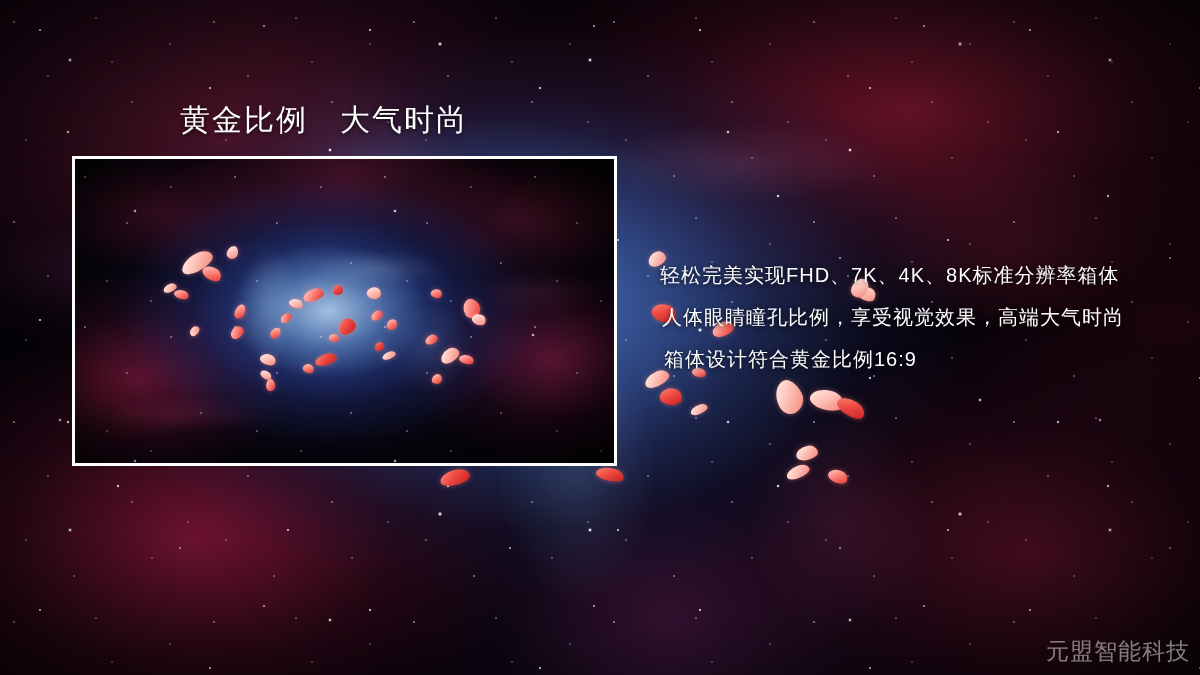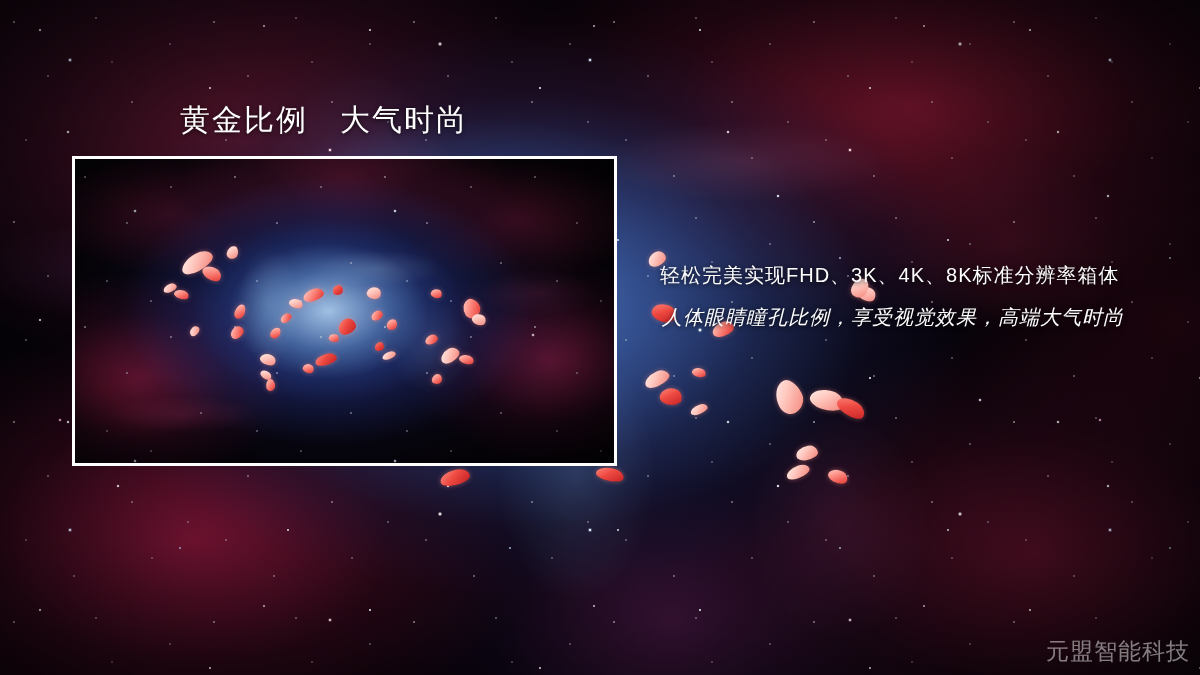--- a/index.html
+++ b/index.html
@@ -191,21 +191,21 @@
   }
   .body-line {
     color: #ffffff;
     font-size: 20px;
     line-height: 42px;
     letter-spacing: 1px;
     white-space: nowrap;
     text-shadow: 0 1px 5px rgba(0,0,0,0.85);
   }
   .body-line.indent-1 { padding-left: 0px; }
-  .body-line.indent-2 { padding-left: 2px; font-style: italic; }
+  .body-line.indent-2 { padding-left: 2px; }
   .body-line.indent-3 { padding-left: 4px; }
 
   #watermark {
     position: absolute;
     right: 10px;
     bottom: 8px;
     color: rgba(225,225,225,0.55);
     font-size: 23px;
     letter-spacing: 1px;
     white-space: nowrap;
@@ -280,19 +280,20 @@
       <div class="petal pale" style="left: 852px; top: 278px; width: 16px; height: 20px; transform: rotate(24deg);"></div>
       <div class="petal deep" style="left: 440px; top: 470px; width: 30px; height: 15px; transform: rotate(-12deg);"></div>
       <div class="petal deep" style="left: 596px; top: 468px; width: 28px; height: 13px; transform: rotate(14deg);"></div>
       <div class="petal pale" style="left: 786px; top: 466px; width: 24px; height: 12px; transform: rotate(-20deg);"></div>
       <div class="petal" style="left: 828px; top: 470px; width: 20px; height: 13px; transform: rotate(26deg);"></div>
     </div>
 
   <div id="headline">黄金比例　大气时尚</div>
 
   <div id="body-copy">
-    <div class="body-line indent-1">轻松完美实现FHD、3K、4K、8K标准分辨率箱体</div>
+    <div class="body-line indent-1">轻松完美实现FHD、7K、4K、8K标准分辨率箱体</div>
     <div class="body-line indent-2">人体眼睛瞳孔比例，享受视觉效果，高端大气时尚</div>
+    <div class="body-line indent-3">箱体设计符合黄金比例16:9</div>
   </div>
 
   <div id="watermark">元盟智能科技</div>
 
 </div>
 
 </body></html>

